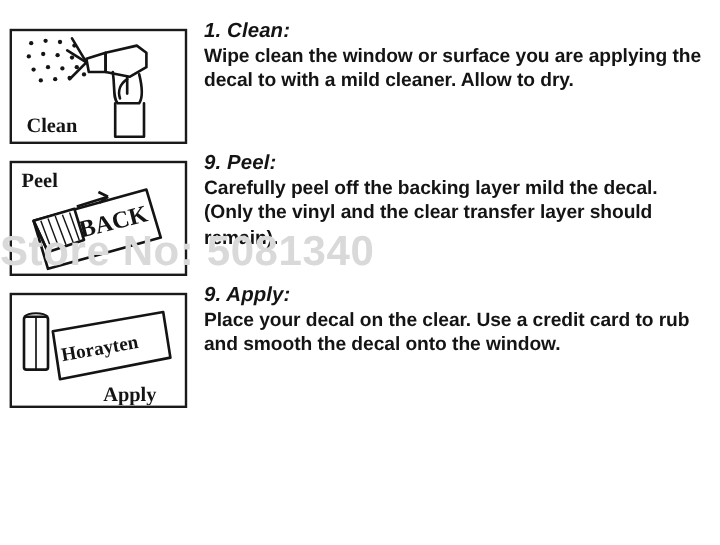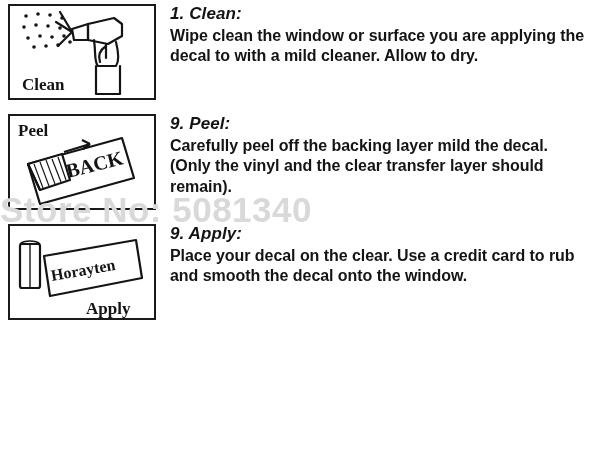--- a/index.html
+++ b/index.html
@@ -24,32 +24,32 @@
     display: flex;
     align-items: flex-start;
     height: 110px;
   }
   .illus {
     position: relative;
     width: 148px;
     min-width: 148px;
     height: 96px;
     margin-left: 8px;
-    margin-top: 4px;
+    margin-top: 24px;
     border: 2px solid #1a1a1a;
     box-sizing: border-box;
     background: #ffffff;
     overflow: hidden;
   }
   .illus svg {
     display: block;
   }
   .text {
     padding-left: 14px;
-    padding-top: 4px;
+    padding-top: 16px;
     box-sizing: border-box;
   }
   .step-title {
     font-style: italic;
     font-weight: bold;
     font-size: 17px;
     color: #141414;
     margin: 0 0 2px 0;
     letter-spacing: 0.1px;
   }

